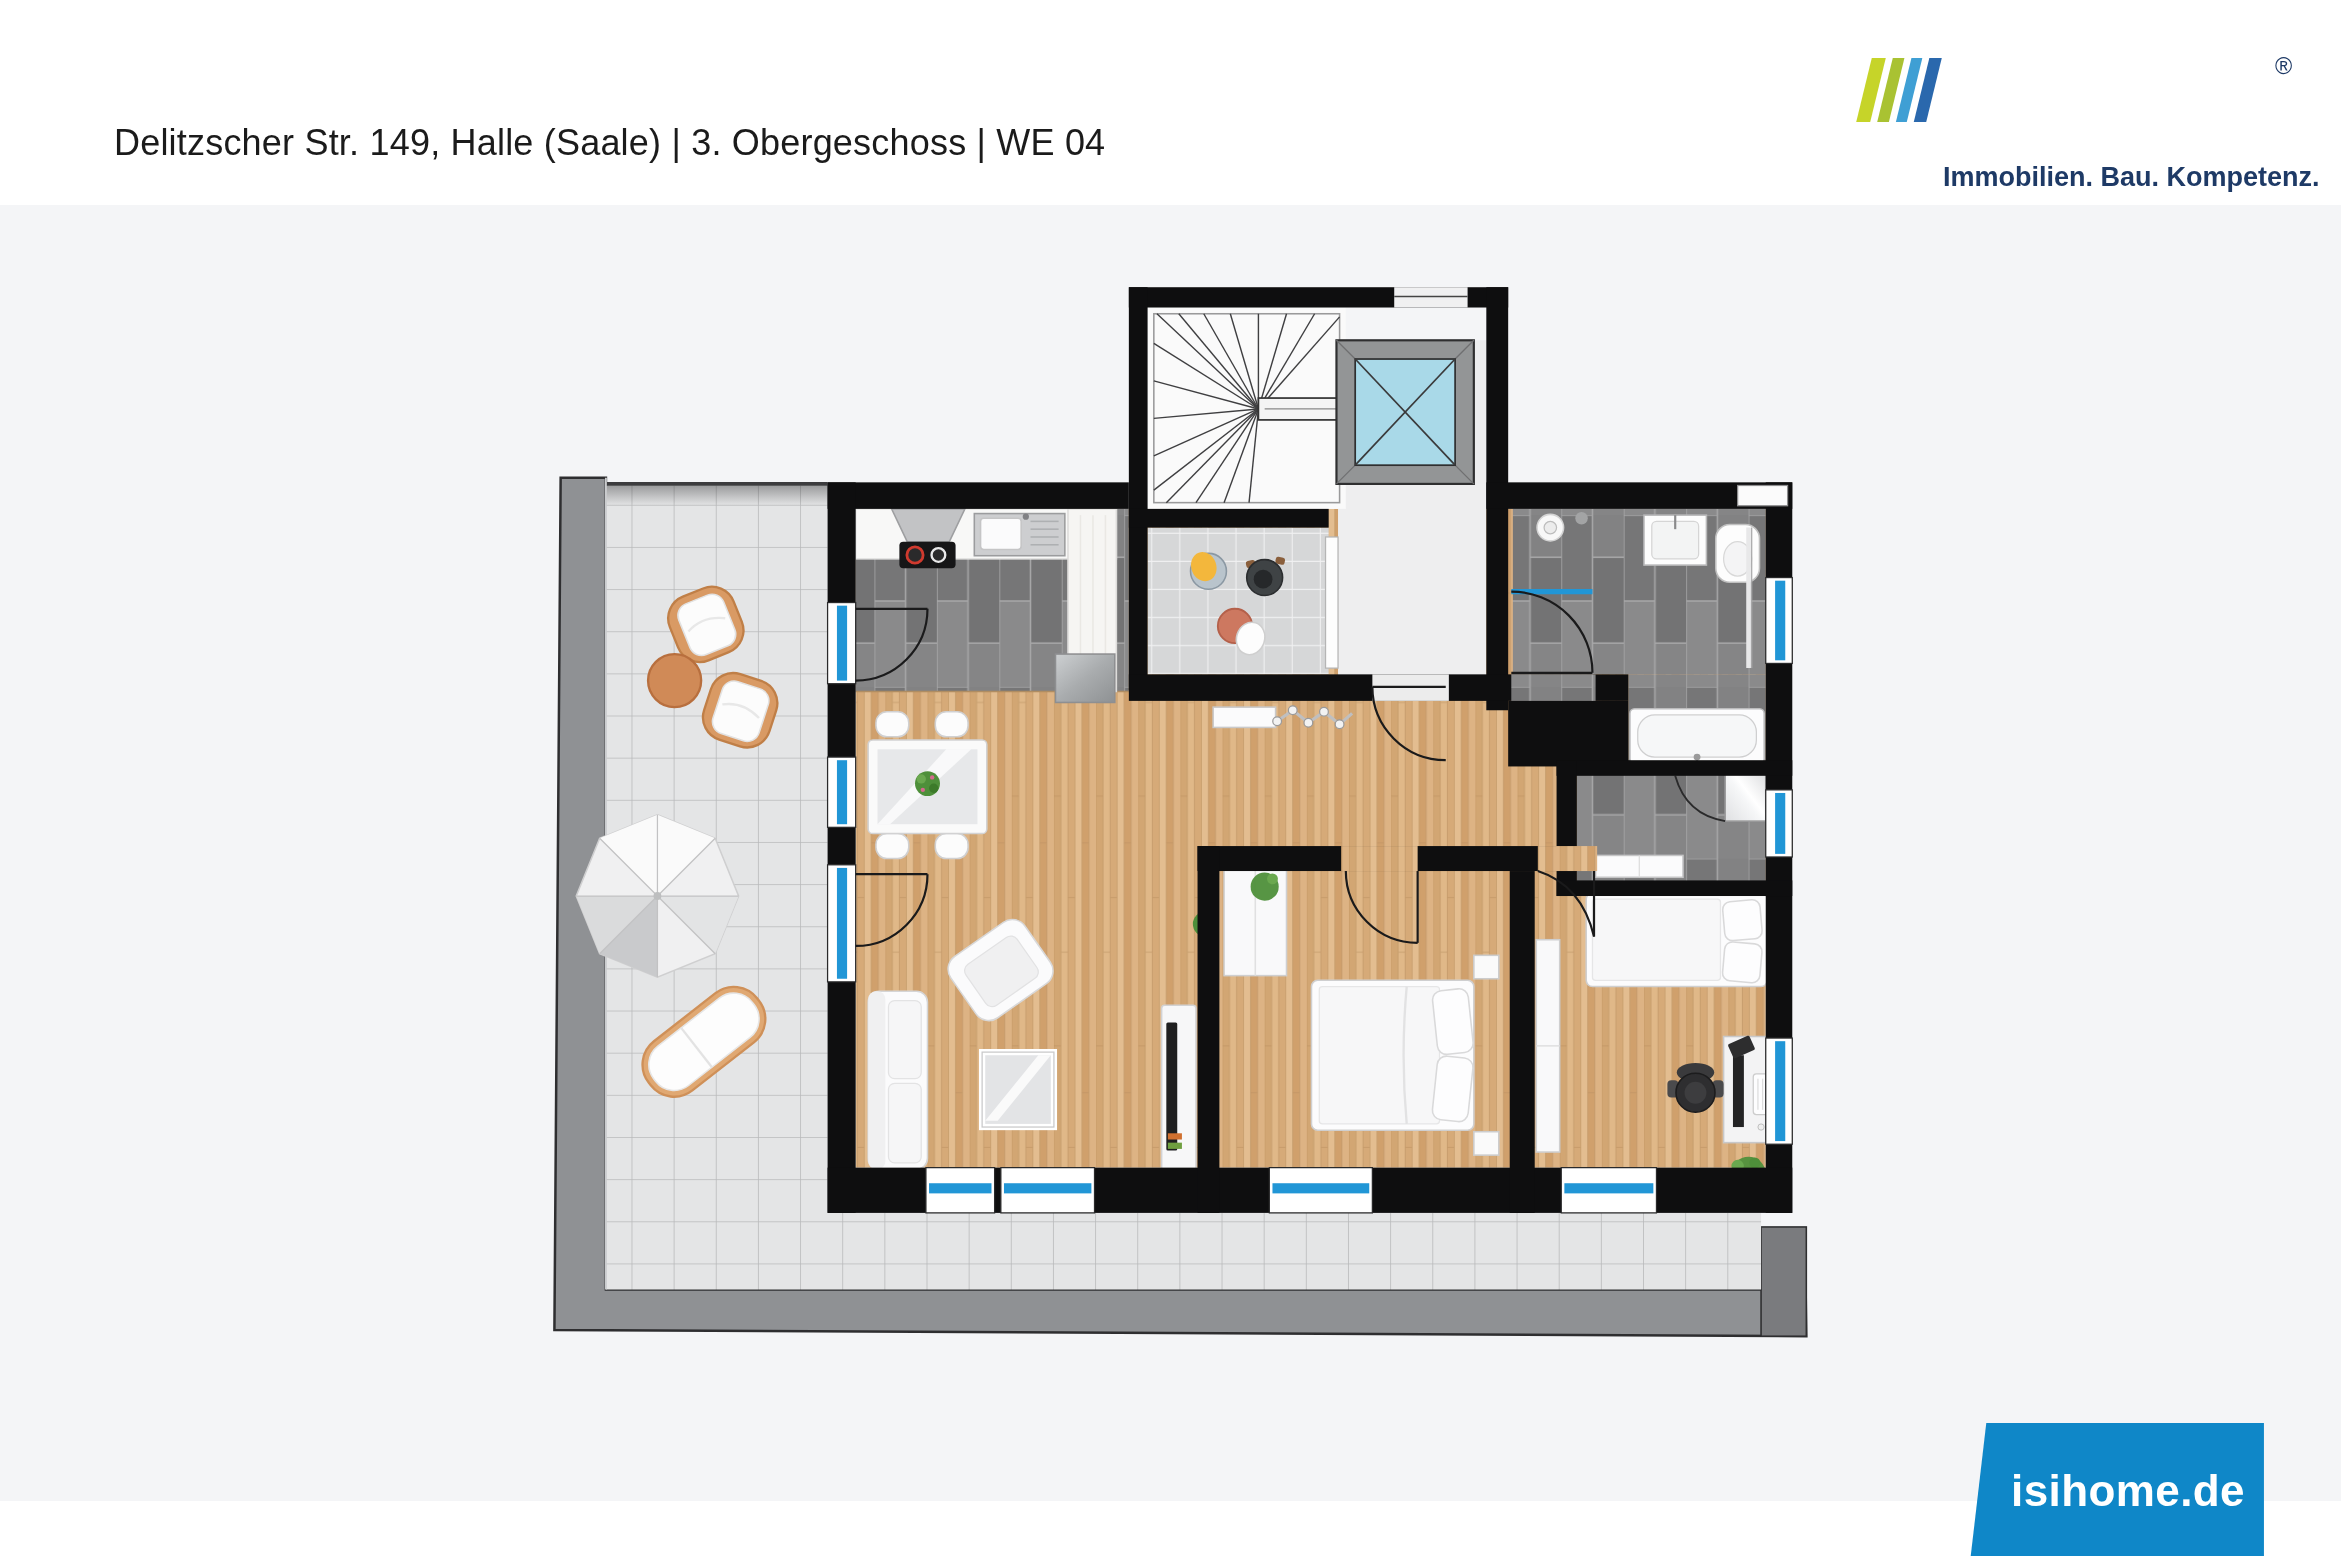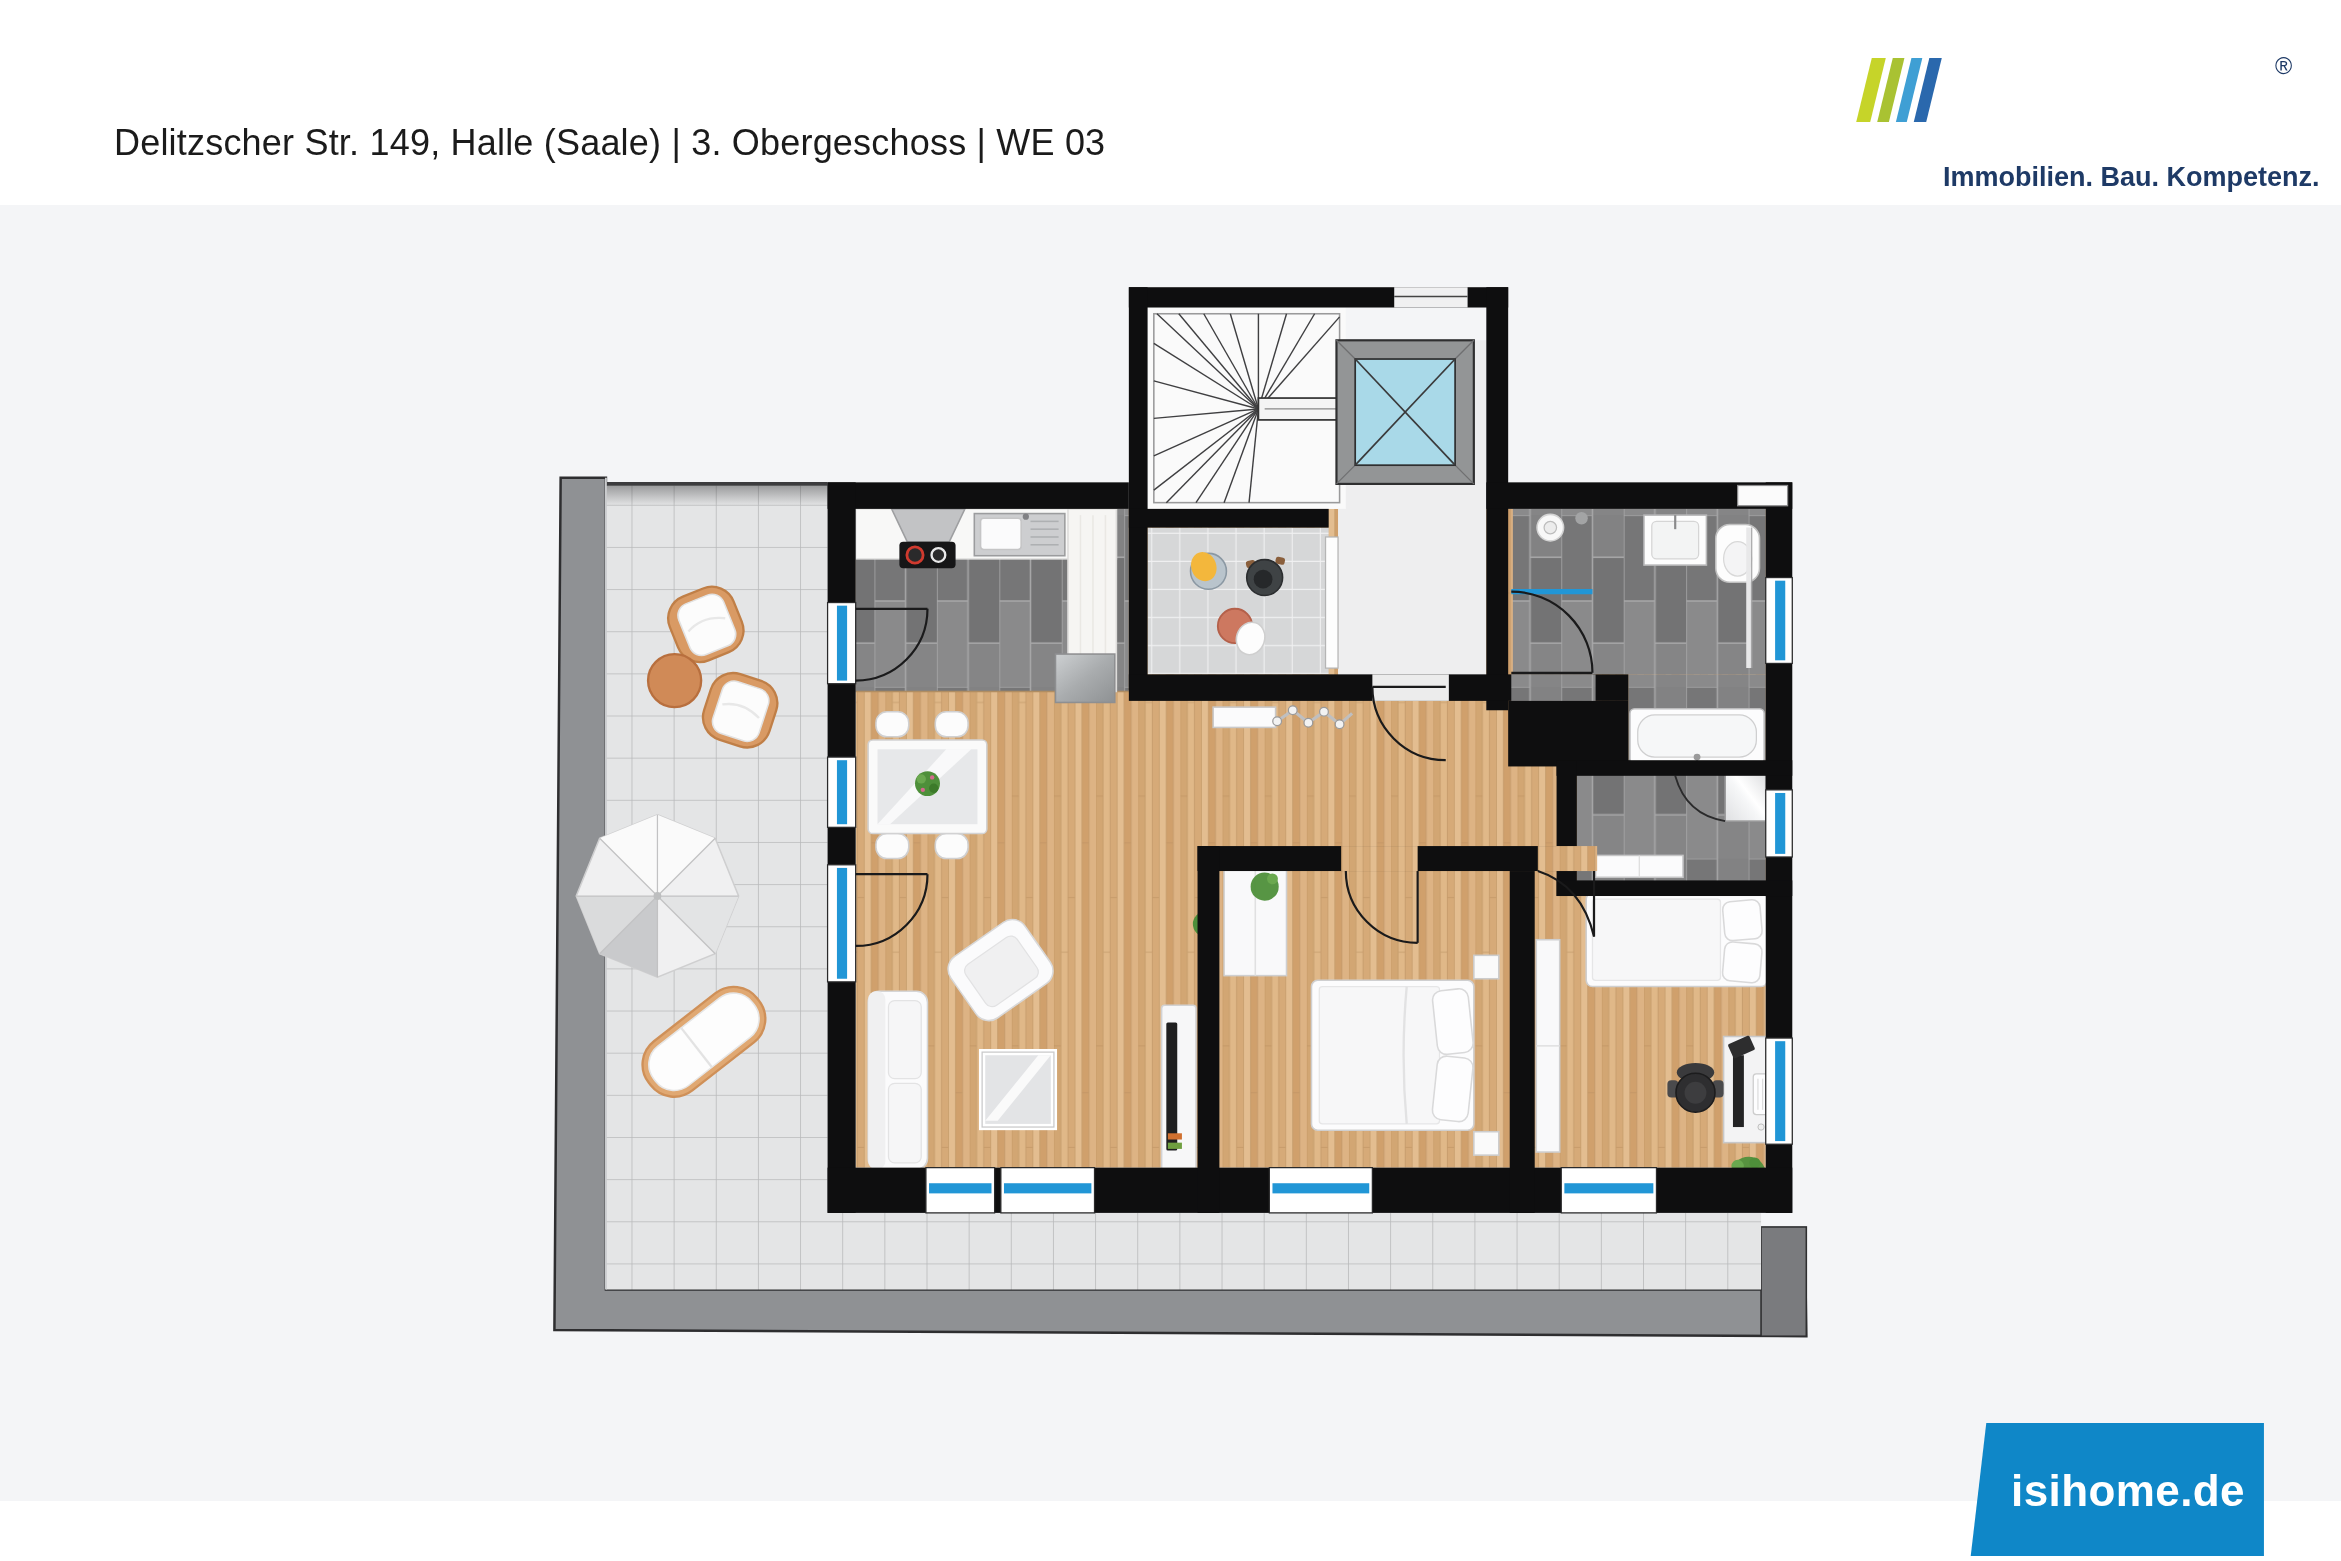--- a/index.html
+++ b/index.html
@@ -487,21 +487,21 @@
       <line x1="908" y1="558" x2="908" y2="604"></line>
       <path d="M908,604 A46,46 0 0 1 862,558"></path>
     </g>
     <g>
       <line x1="1021" y1="558" x2="1021" y2="600"></line>
       <path d="M1021,600 Q1013,567 985,558"></path>
     </g>
   </g>
 </svg>
 
-<div class="header-title">Delitzscher Str. 149, Halle (Saale) | 3. Obergeschoss | WE 03</div>
+<div class="header-title">Delitzscher Str. 149, Halle (Saale) | 3. Obergeschoss | WE 04</div>
 
 <div class="logo">
   <svg class="logo-stripes" width="86" height="70" viewBox="0 0 110 90">
     <polygon points="20,4 38,4 18,86 0,86" fill="#c6d429"></polygon>
     <polygon points="47,4 62,4 42,86 27,86" fill="#a9c232"></polygon>
     <polygon points="71,4 85,4 65,86 51,86" fill="#3f9fd4"></polygon>
     <polygon points="94,4 110,4 90,86 74,86" fill="#2a68ad"></polygon>
   </svg>
   <div class="logo-reg">®</div>
   <div class="logo-tagline">Immobilien. Bau. Kompetenz.</div>

